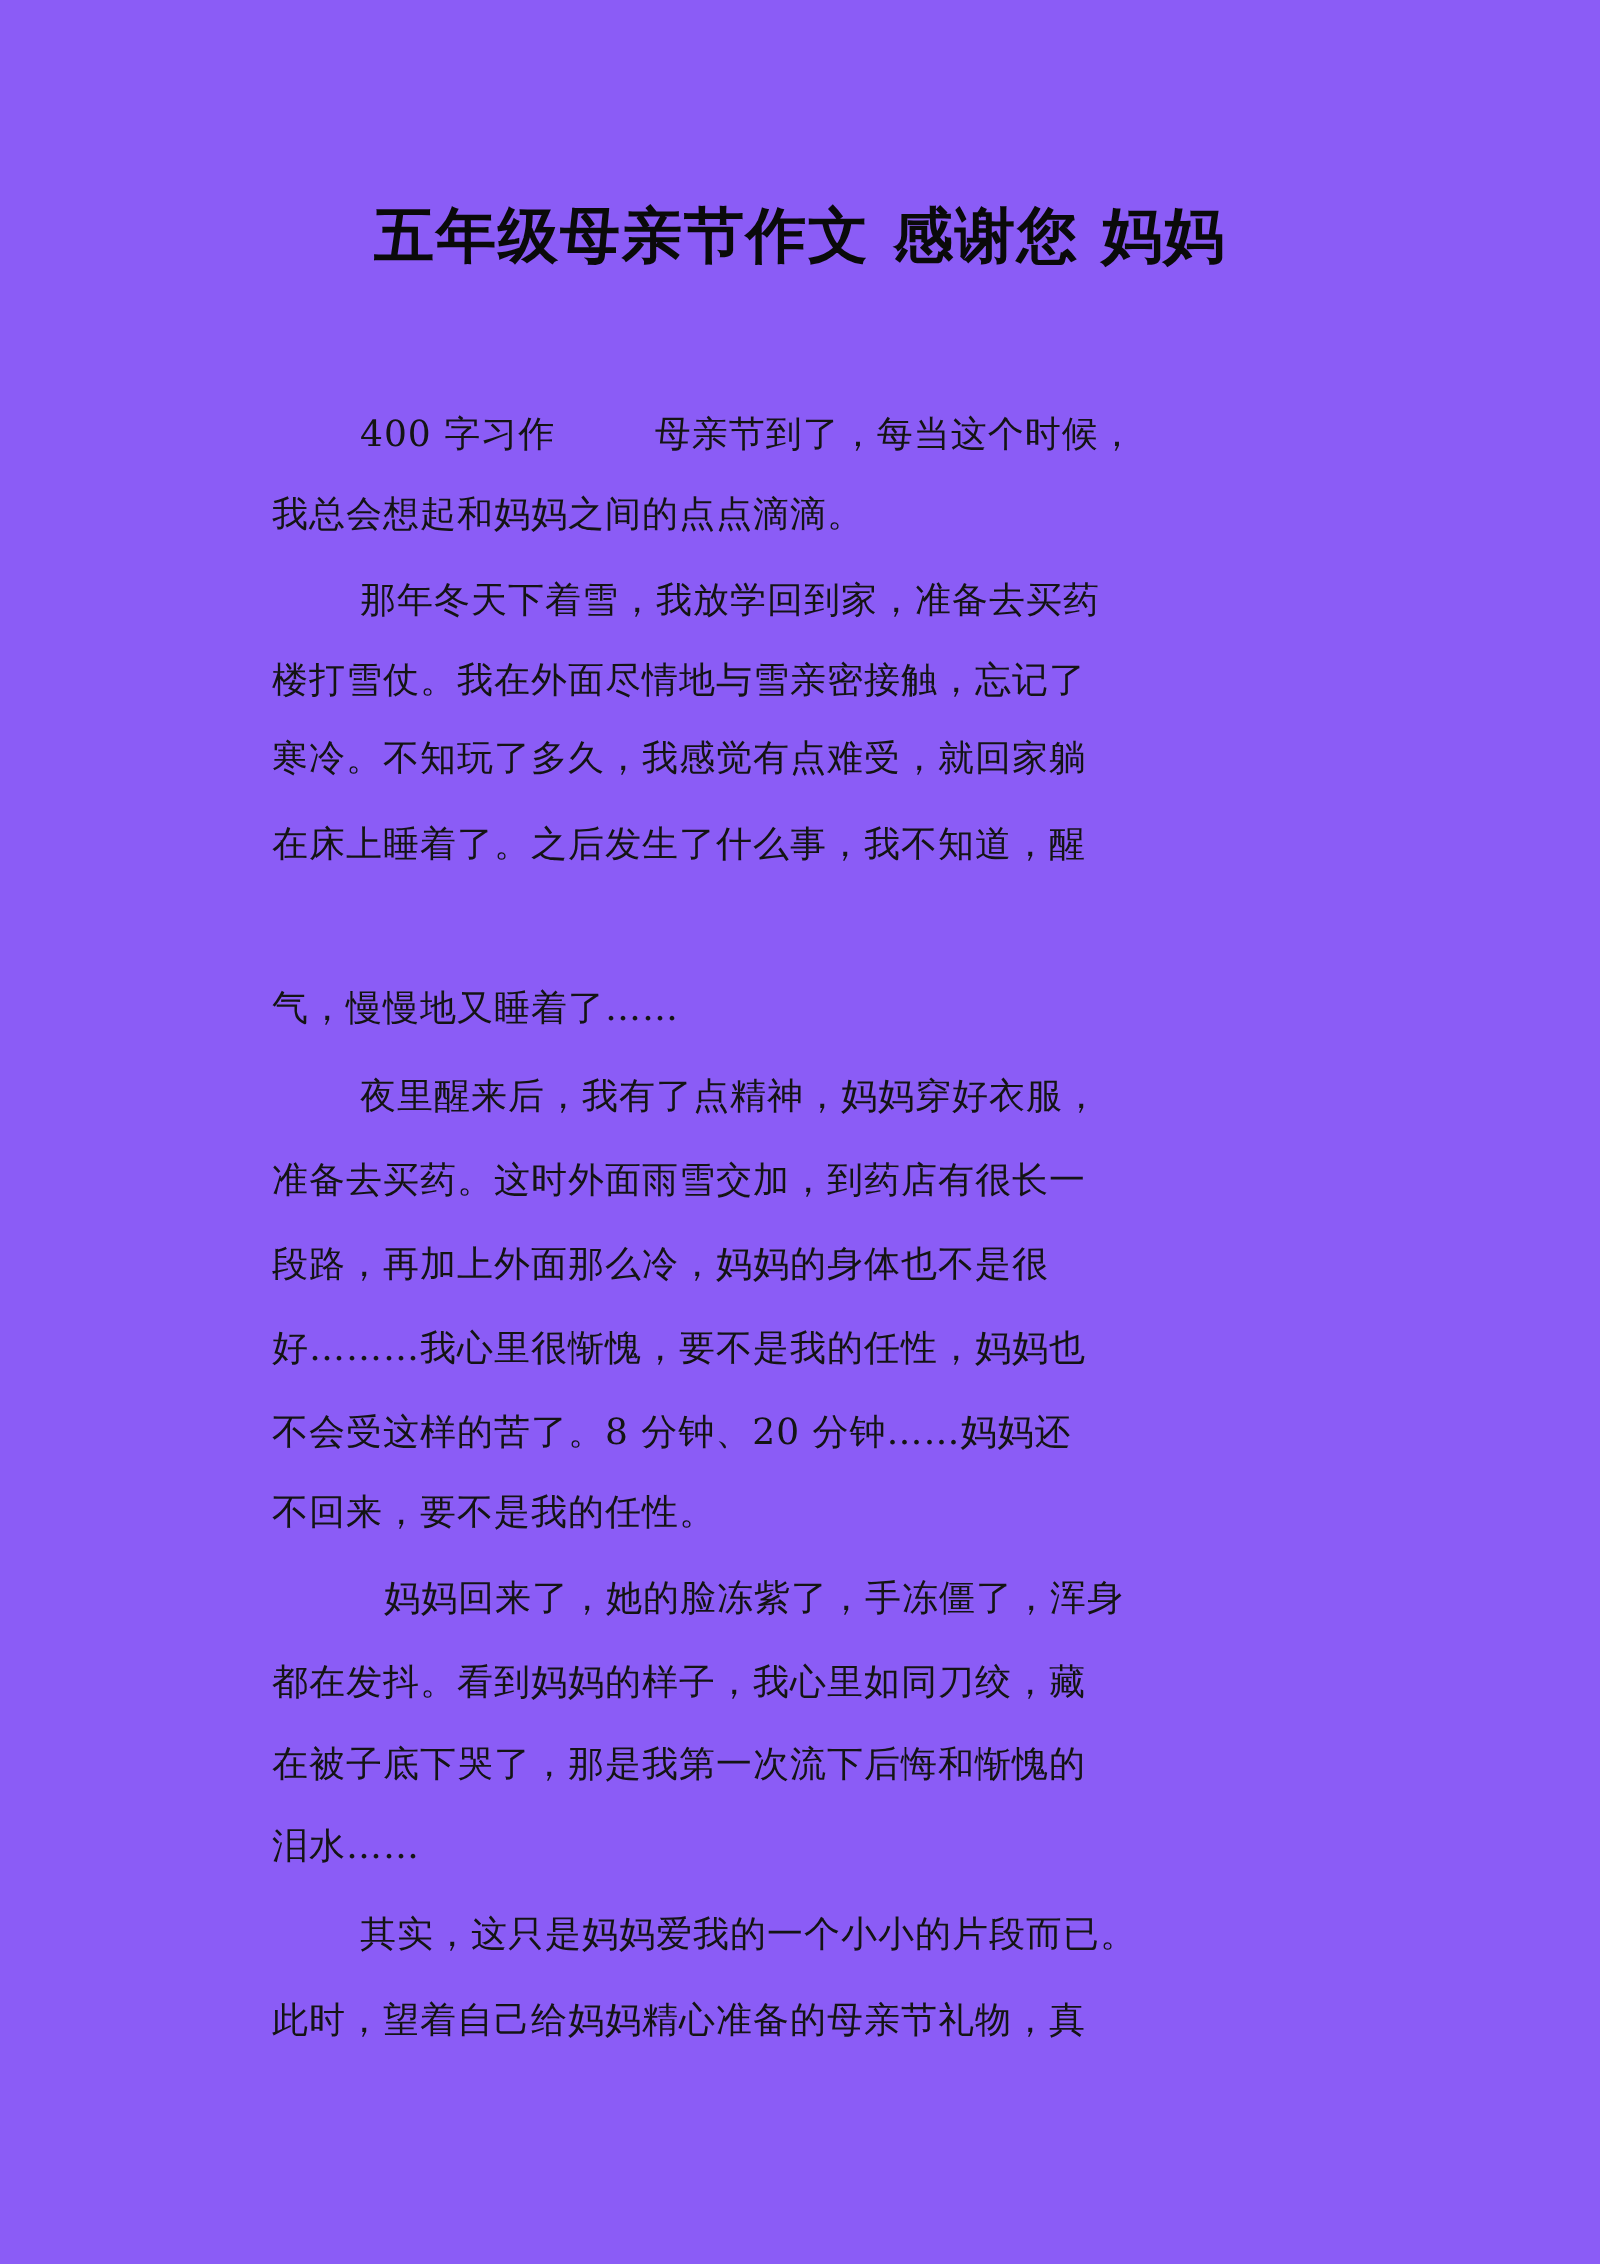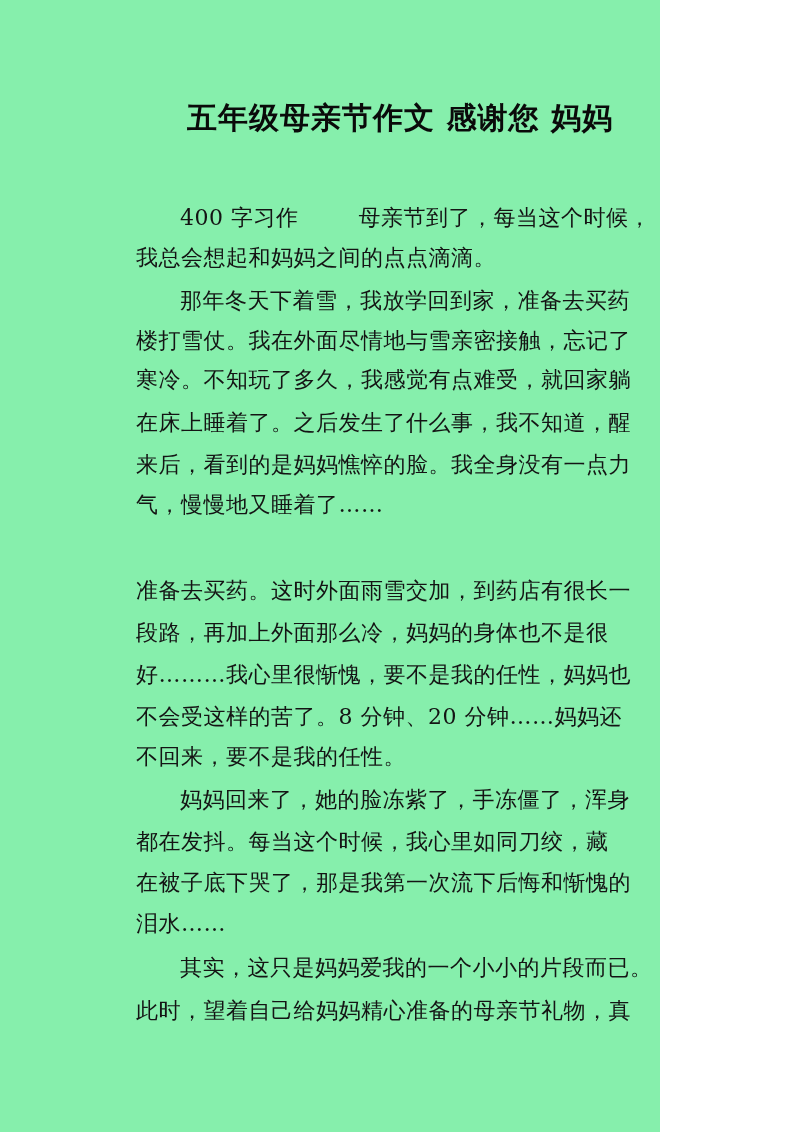--- a/index.html
+++ b/index.html
@@ -11,41 +11,41 @@
       width: 800px;
       height: 1132px;
       position: relative;
       overflow: hidden;
       font-family: "DejaVu Serif", "Liberation Serif", serif;
       color: #111111;
     }
     .page {
       position: absolute;
       left: 0; top: 0;
-      width: 660px;
+      width: 800px;
       height: 1132px;
-      background: #86efac;
+      background: #8b5cf6;
     }
     .title {
       position: absolute;
       left: 0;
       top: 98px;
       width: 800px;
       text-align: center;
       font-family: "DejaVu Sans", "Liberation Sans", sans-serif;
       font-weight: bold;
       font-size: 30px;
       letter-spacing: 1px;
       color: #0a0a0a;
       white-space: pre;
     }
     .line {
       position: absolute;
       left: 136px;
-      font-size: 22px;
+      font-size: 18px;
       line-height: 26px;
       white-space: pre;
       color: #141414;
       letter-spacing: 0.5px;
     }
     .indent { left: 180px; }
   </style>
 </head>
 <body>
 
@@ -53,30 +53,30 @@
 
   <div class="title">五年级母亲节作文 感谢您 妈妈</div>
 
   <div class="line indent" style="top:205px;">400 字习作        母亲节到了，每当这个时候，</div>
   <div class="line" style="top:245px;">我总会想起和妈妈之间的点点滴滴。</div>
 
   <div class="line indent" style="top:288px;">那年冬天下着雪，我放学回到家，准备去买药</div>
   <div class="line" style="top:328px;">楼打雪仗。我在外面尽情地与雪亲密接触，忘记了</div>
   <div class="line" style="top:367px;">寒冷。不知玩了多久，我感觉有点难受，就回家躺</div>
   <div class="line" style="top:410px;">在床上睡着了。之后发生了什么事，我不知道，醒</div>
-  <div class="line" style="top:452px;">来后，看到的是妈妈憔悴的脸。我全身没有一点力</div>
   <div class="line" style="top:492px;">气，慢慢地又睡着了……</div>
 
+  <div class="line indent" style="top:536px;">夜里醒来后，我有了点精神，妈妈穿好衣服，</div>
   <div class="line" style="top:578px;">准备去买药。这时外面雨雪交加，到药店有很长一</div>
   <div class="line" style="top:620px;">段路，再加上外面那么冷，妈妈的身体也不是很</div>
   <div class="line" style="top:662px;">好………我心里很惭愧，要不是我的任性，妈妈也</div>
   <div class="line" style="top:704px;">不会受这样的苦了。8 分钟、20 分钟……妈妈还</div>
   <div class="line" style="top:744px;">不回来，要不是我的任性。</div>
 
-  <div class="line indent" style="top:787px;">妈妈回来了，她的脸冻紫了，手冻僵了，浑身</div>
-  <div class="line" style="top:829px;">都在发抖。每当这个时候，我心里如同刀绞，藏</div>
+  <div class="line indent" style="top:787px;margin-left:12px;">妈妈回来了，她的脸冻紫了，手冻僵了，浑身</div>
+  <div class="line" style="top:829px;">都在发抖。看到妈妈的样子，我心里如同刀绞，藏</div>
   <div class="line" style="top:870px;">在被子底下哭了，那是我第一次流下后悔和惭愧的</div>
   <div class="line" style="top:911px;">泪水……</div>
 
   <div class="line indent" style="top:955px;">其实，这只是妈妈爱我的一个小小的片段而已。</div>
   <div class="line" style="top:998px;">此时，望着自己给妈妈精心准备的母亲节礼物，真</div>
 
 </div>
 
 </body></html>

